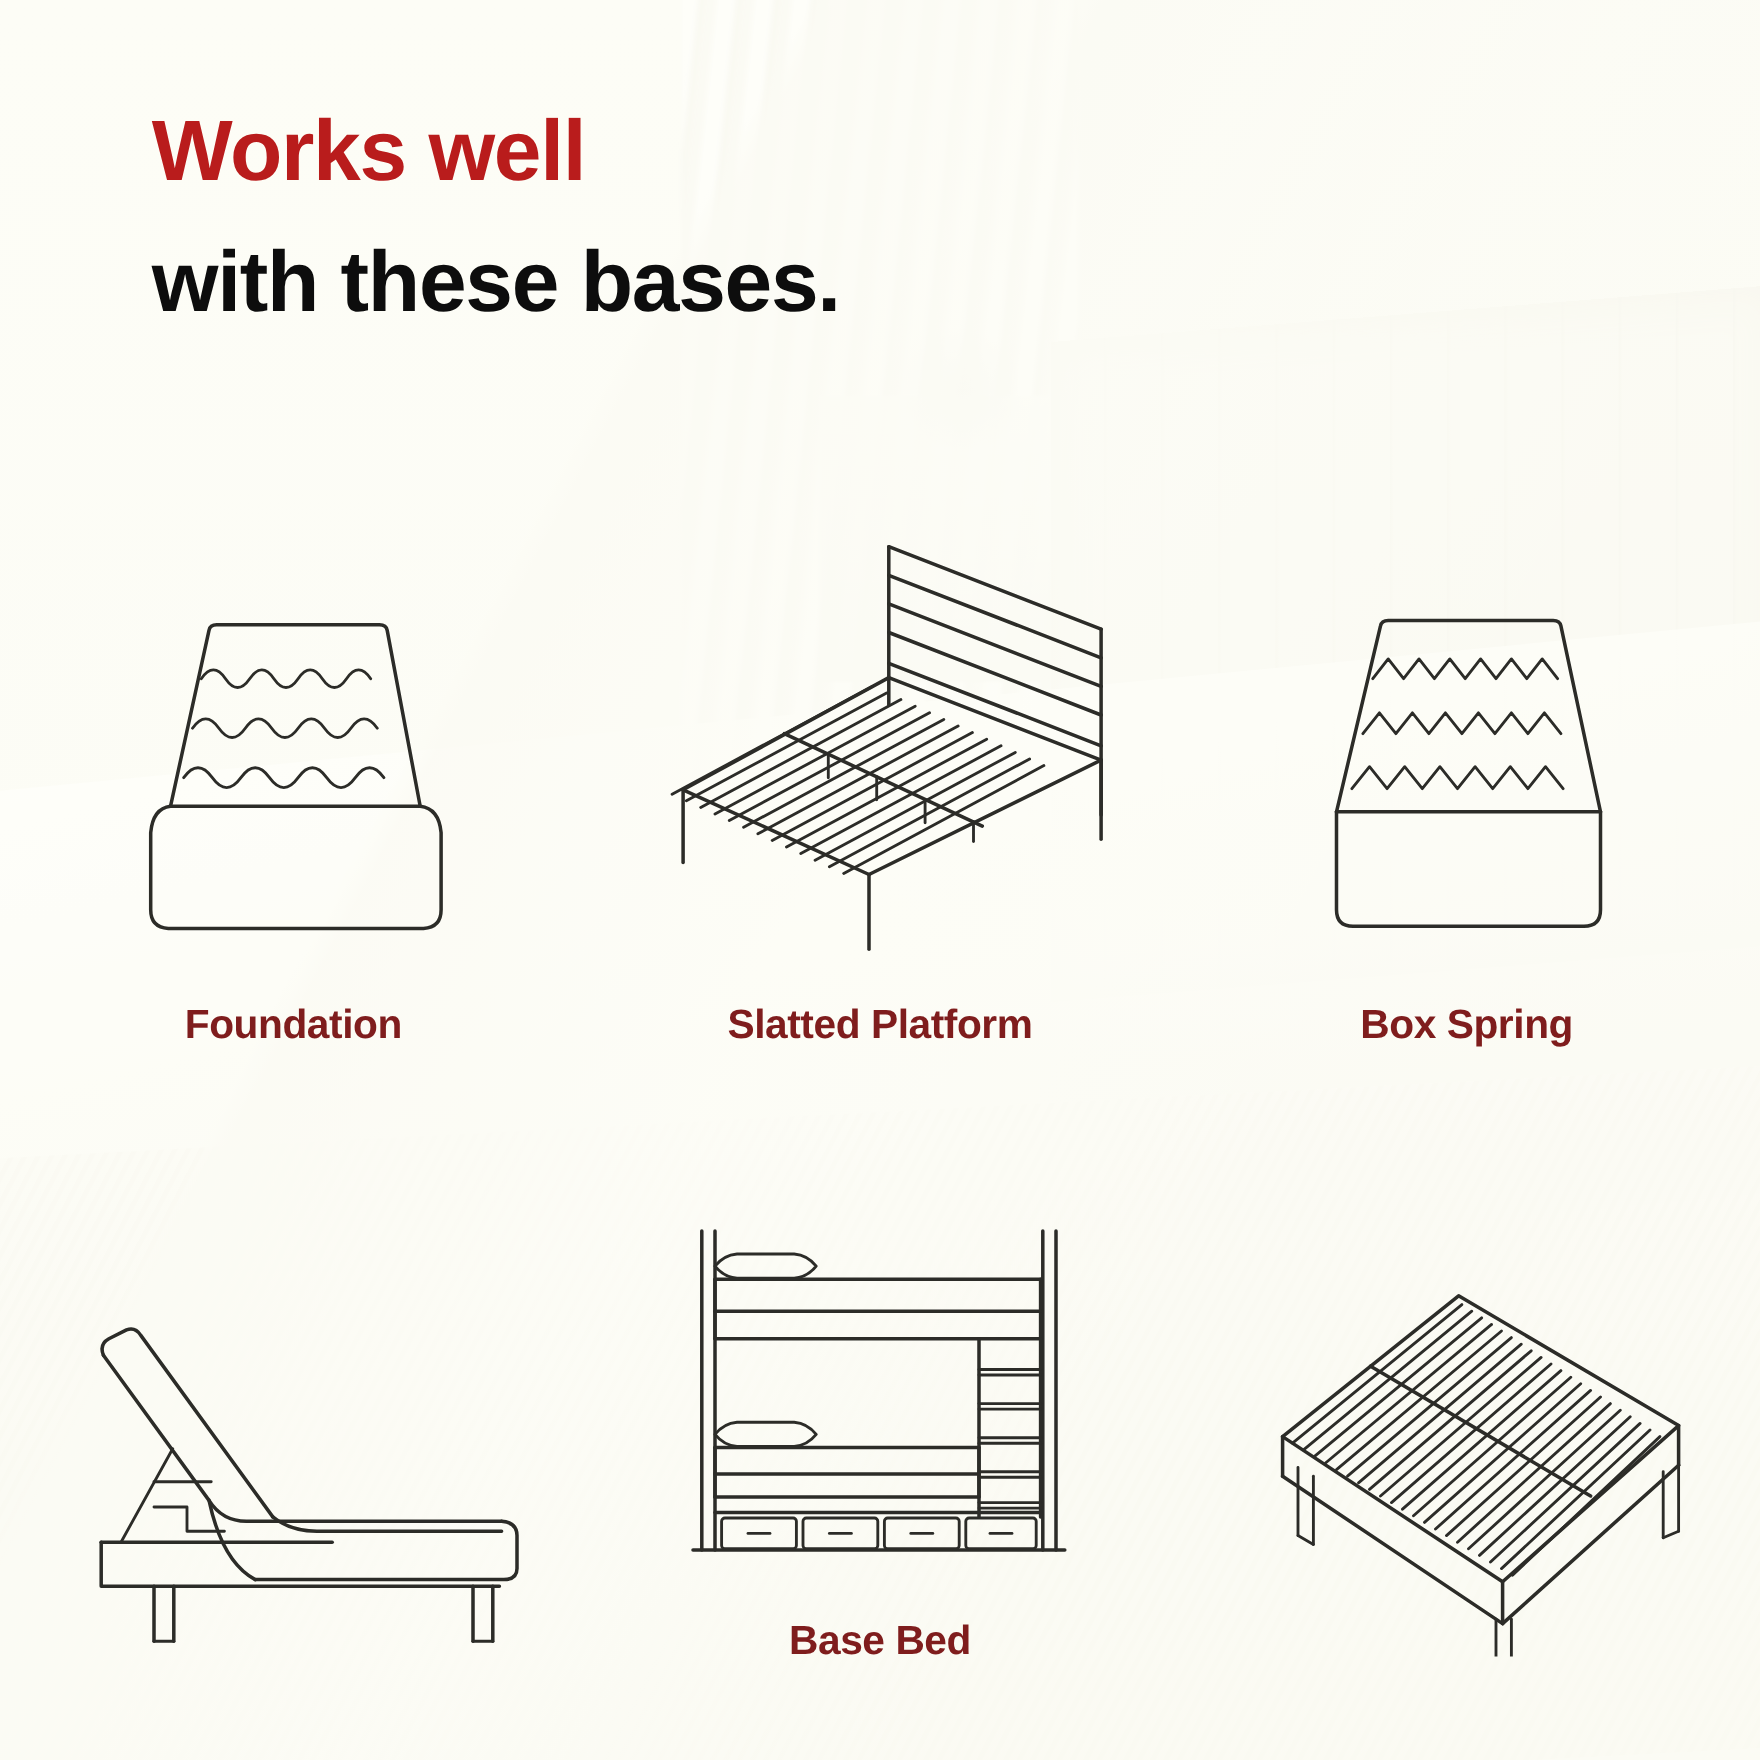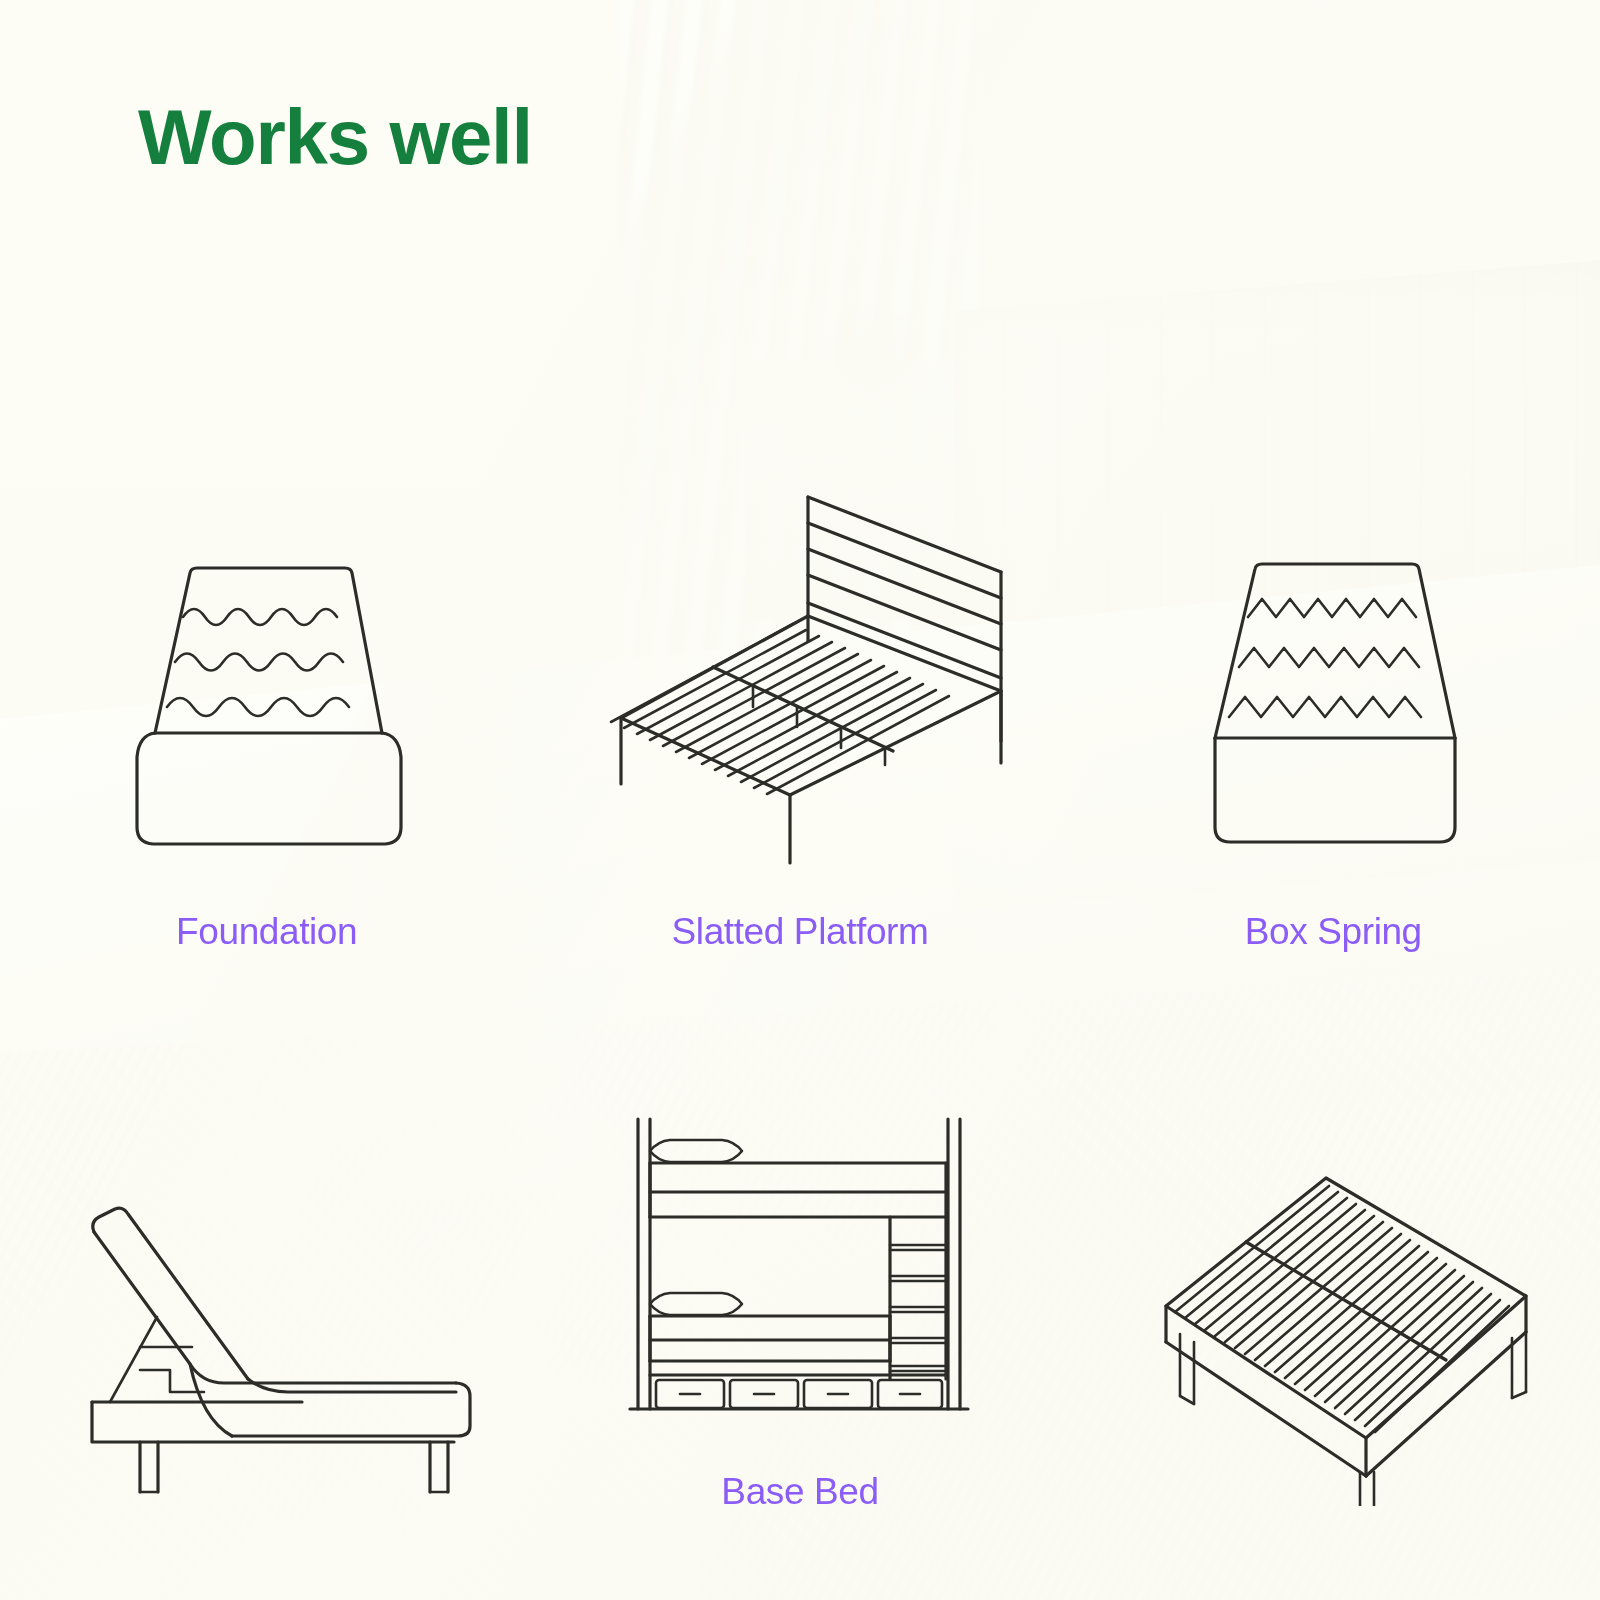--- a/index.html
+++ b/index.html
@@ -130,21 +130,21 @@
     width: 900px;
   }
   .headline-line {
     display: block;
     font-size: 78px;
     font-weight: 700;
     line-height: 1.52;
     letter-spacing: -1.2px;
     white-space: nowrap;
   }
-  .headline-line-1 { color: #15803d; }
+  .headline-line-1 { color: #b91c1c; }
   .headline-line-2 { color: #0d0d0d; }
 
   .grid {
     position: absolute;
     left: 0;
     top: 420px;
     width: 1600px;
   }
   .row {
     display: flex;
@@ -163,23 +163,23 @@
   .art {
     display: flex;
     align-items: flex-end;
     justify-content: center;
     width: 100%;
     flex: 1 1 auto;
   }
   .art svg { display: block; }
   .caption {
     font-size: 37px;
-    font-weight: 400;
+    font-weight: 700;
     letter-spacing: -0.4px;
-    color: #8b5cf6;
+    color: #7f1d1d;
     white-space: nowrap;
     line-height: 1;
   }
   .row-1 .caption { margin-top: 38px; margin-bottom: 0; }
   .row-2 .caption { margin-top: 44px; margin-bottom: 0; }
 
   
   .cell-foundation .art { padding-bottom: 10px; }
   .cell-slatted .art  { padding-bottom: 0px; }
   .cell-boxspring .art{ padding-bottom: 12px; }
@@ -204,20 +204,21 @@
     <div class="bg-bed"></div>
     <div class="bg-floor"></div>
     <div class="bg-shadow-diag"></div>
     <div class="bg-wash"></div>
   </div>
 
   <div class="content">
 
     <div class="headline">
       <span class="headline-line headline-line-1">Works well</span>
+      <span class="headline-line headline-line-2">with these bases.</span>
     </div>
 
     <div class="grid">
 
       <div class="row row-1">
 
         <div class="cell cell-foundation">
           <div class="art">
             <svg width="380" height="330" viewBox="0 0 380 330">
 

